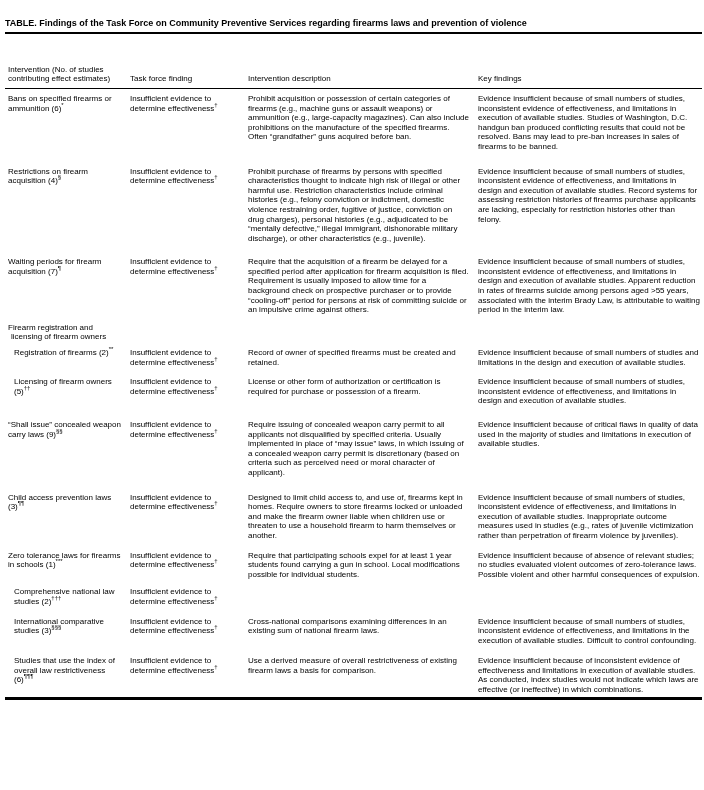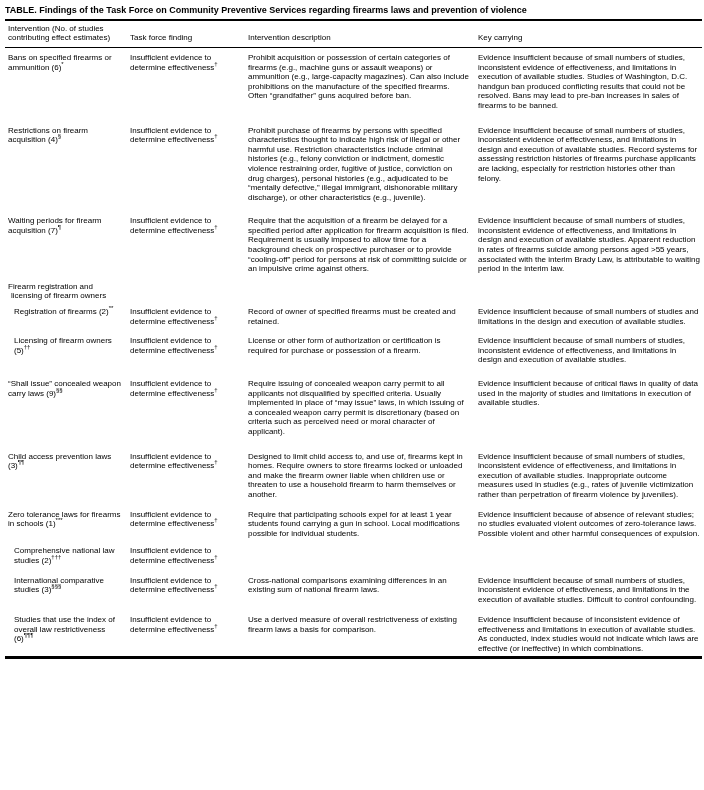--- a/index.html
+++ b/index.html
@@ -3,28 +3,29 @@
 <meta charset="utf-8">
 <style>
   html, body { margin: 0; padding: 0; }
   body {
     width: 704px; height: 790px;
     background: #fff; color: #000;
     font-family: "Liberation Sans", sans-serif;
     font-size: 8px; line-height: 1.2;
   }
   .page { padding: 4px 2px 0 5px; box-sizing: border-box; }
-  .title { font-size: 9px; font-weight: bold; margin: 1px 0 3px 0; }
+  .title { font-size: 9px; font-weight: bold; margin: 14px 0 3px 0; }
   .rule-thick { border-top: 2px solid #000; }
   .rule-thin  { border-top: 1px solid #000; }
   .rule-bottom { border-top: 3px solid #000; margin-top: 2px; }
   .grid {
     display: grid;
     grid-template-columns: 122px 118px 230px 1fr;
     padding-left: 3px;
+    margin-top: 28px;
   }
   .header-row { align-items: end; padding: 3px 0 4px 3px; font-size: 8px; }
   .c { padding-right: 8px; }
   .c4 { padding-right: 2px; }
   .row { margin-top: 9px; }
   .mt5 { margin-top: 5px; } .mt6 { margin-top: 6px; } .mt8 { margin-top: 8px; }
   .mt10 { margin-top: 10px; } .mt11 { margin-top: 11px; } .mt14 { margin-top: 14px; }
   .mt15 { margin-top: 15px; }
   .indent .cell-1 { padding-left: 6px; }
   .group-line2 { padding-left: 3px; }
@@ -36,21 +37,21 @@
 
 <div class="page">
 
   <div class="title">TABLE. Findings of the Task Force on Community Preventive Services regarding firearms laws and prevention of violence</div>
   <div class="rule-thick"></div>
 
   <div class="grid header-row">
     <div class="c">Intervention (No. of studies contributing effect estimates)</div>
     <div class="c">Task force finding</div>
     <div class="c">Intervention description</div>
-    <div class="c4">Key carrying</div>
+    <div class="c4">Key findings</div>
   </div>
   <div class="rule-thin"></div>
 
   <div class="grid row mt5">
     <div class="c cell-1"><span>Bans on specified firearms or ammunition (6)</span><sup>*</sup></div>
     <div class="c"><span>Insufficient evidence to determine effectiveness</span><sup>†</sup></div>
     <div class="c">Prohibit acquisition or possession of certain categories of firearms (e.g., machine guns or assault weapons) or ammunition (e.g., large-capacity magazines). Can also include prohibitions on the manufacture of the specified firearms. Often “grandfather” guns acquired before ban.</div>
     <div class="c4">Evidence insufficient because of small numbers of studies, inconsistent evidence of effectiveness, and limitations in execution of available studies. Studies of Washington, D.C. handgun ban produced conflicting results that could not be resolved. Bans may lead to pre-ban increases in sales of firearms to be banned.</div>
   </div>
 

